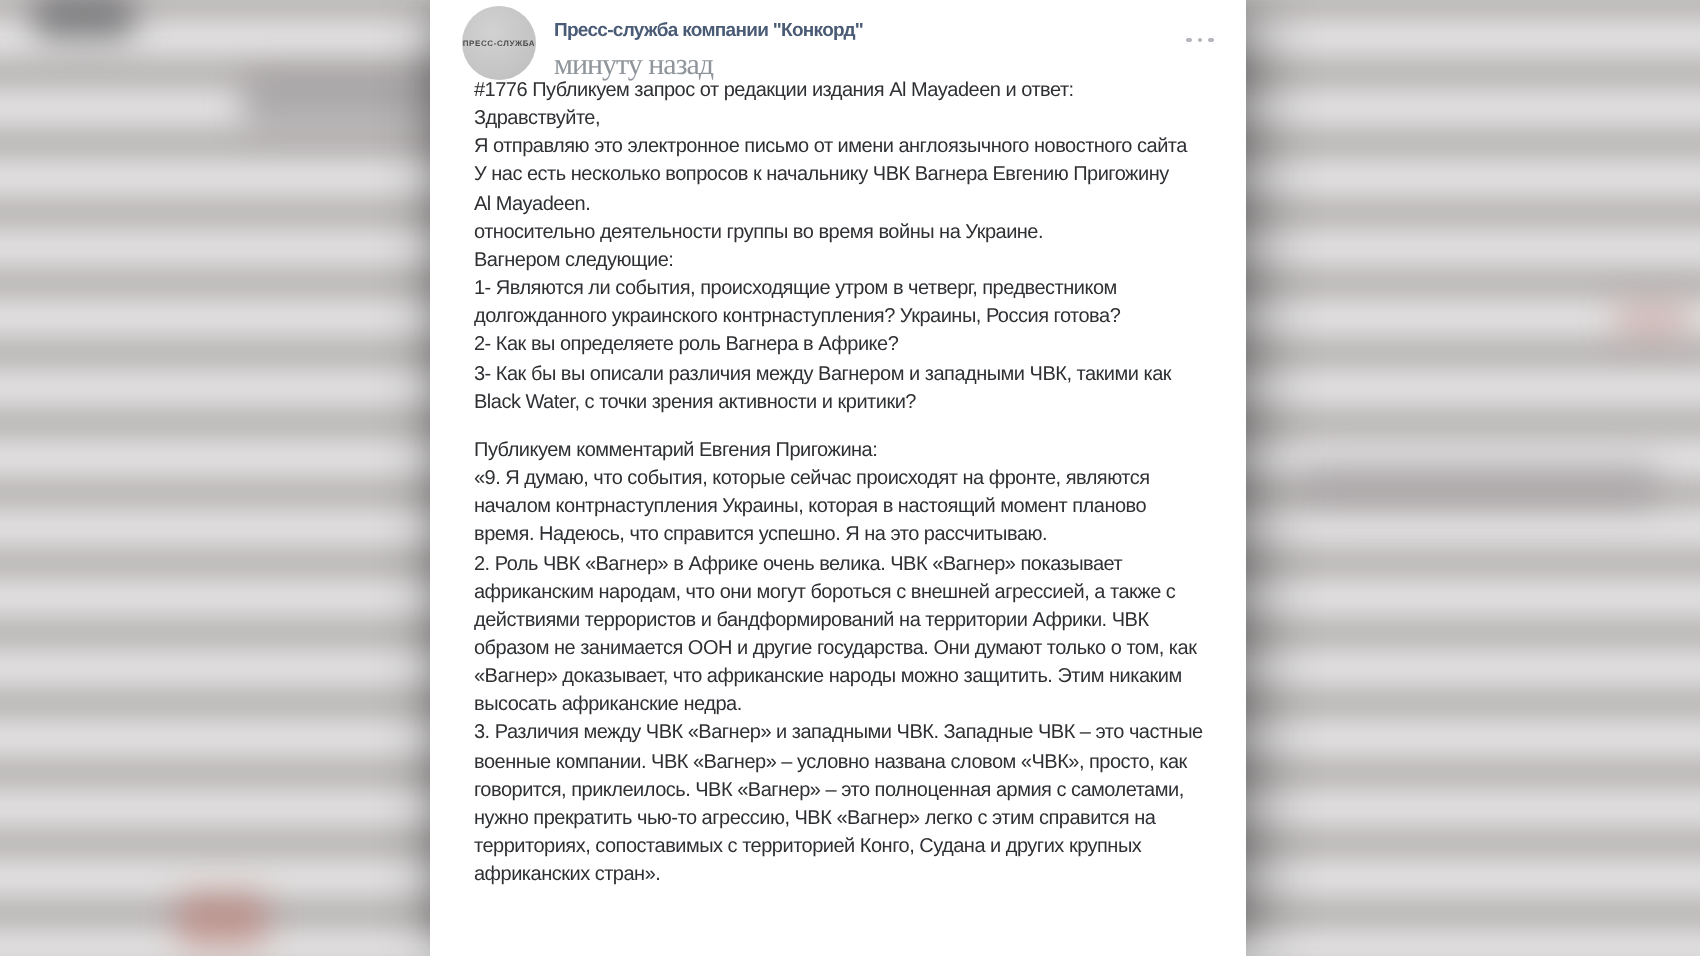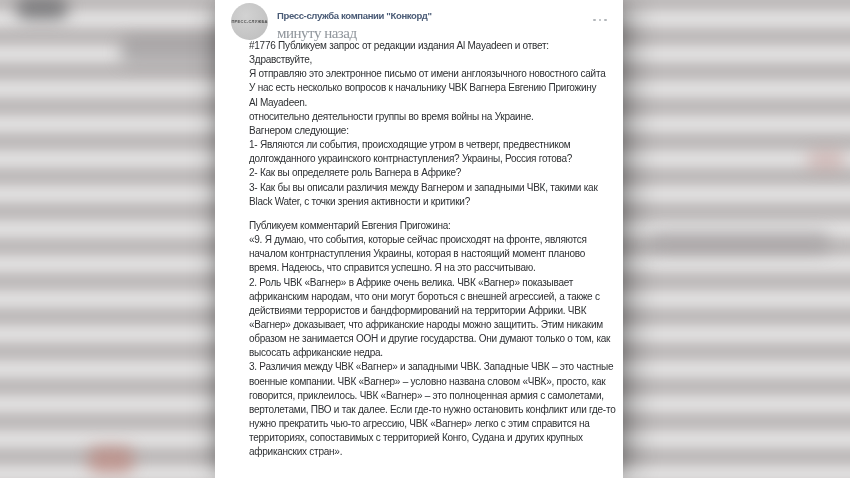--- a/index.html
+++ b/index.html
@@ -55,21 +55,21 @@
     background:none;border:none;padding:0;cursor:pointer;
     display:flex;align-items:center;justify-content:center;gap:3px;
   }
   .menu-btn .dot{width:2.6px;height:2.6px;border-radius:50%;background:#b2b6ba;}
 
   
   .post-body{
     position:absolute;left:22px;top:39px;right:6px;
     color:#2e3033;font-size:10px;letter-spacing:-.25px;
   }
-  .para{margin:0 0 10px 12px;}
+  .para{margin:0 0 10px 0;}
   .para:last-child{margin-bottom:0;}
   .post-line{line-height:14.15px;white-space:nowrap;}
 </style>
 </head>
 <body>
 
 <div class="backdrop">
   <div class="bands"></div>
   <div class="blob b1"></div>
   <div class="blob b2"></div>
@@ -109,25 +109,24 @@
         <div class="post-line">Black Water, с точки зрения активности и критики?</div>
       </div>
       <div class="para">
         <div class="post-line">Публикуем комментарий Евгения Пригожина:</div>
         <div class="post-line">«9. Я думаю, что события, которые сейчас происходят на фронте, являются</div>
         <div class="post-line">началом контрнаступления Украины, которая в настоящий момент планово</div>
         <div class="post-line">время. Надеюсь, что справится успешно. Я на это рассчитываю.</div>
         <div class="post-line">2. Роль ЧВК «Вагнер» в Африке очень велика. ЧВК «Вагнер» показывает</div>
         <div class="post-line">африканским народам, что они могут бороться с внешней агрессией, а также с</div>
         <div class="post-line">действиями террористов и бандформирований на территории Африки. ЧВК</div>
+        <div class="post-line">образом не занимается ООН и другие государства. Они думают только о том, как</div>
         <div class="post-line">«Вагнер» доказывает, что африканские народы можно защитить. Этим никаким</div>
-        <div class="post-line">образом не занимается ООН и другие государства. Они думают только о том, как</div>
         <div class="post-line">высосать африканские недра.</div>
         <div class="post-line">3. Различия между ЧВК «Вагнер» и западными ЧВК. Западные ЧВК – это частные</div>
         <div class="post-line">военные компании. ЧВК «Вагнер» – условно названа словом «ЧВК», просто, как</div>
         <div class="post-line">говорится, приклеилось. ЧВК «Вагнер» – это полноценная армия с самолетами,</div>
-        <div class="post-line">вертолетами, ПВО и так далее. Если где-то нужно остановить конфликт или где-то</div>
         <div class="post-line">нужно прекратить чью-то агрессию, ЧВК «Вагнер» легко с этим справится на</div>
         <div class="post-line">территориях, сопоставимых с территорией Конго, Судана и других крупных</div>
         <div class="post-line">африканских стран».</div>
       </div>
     </div>
 </div>
 
 </body></html>

